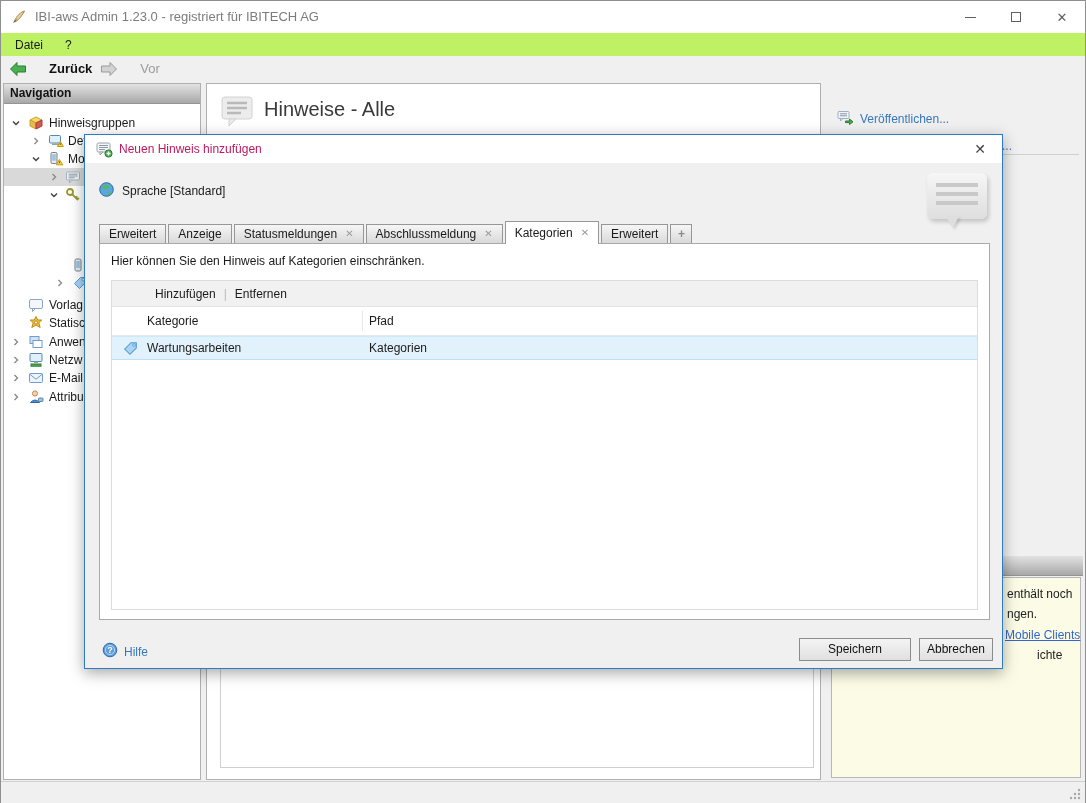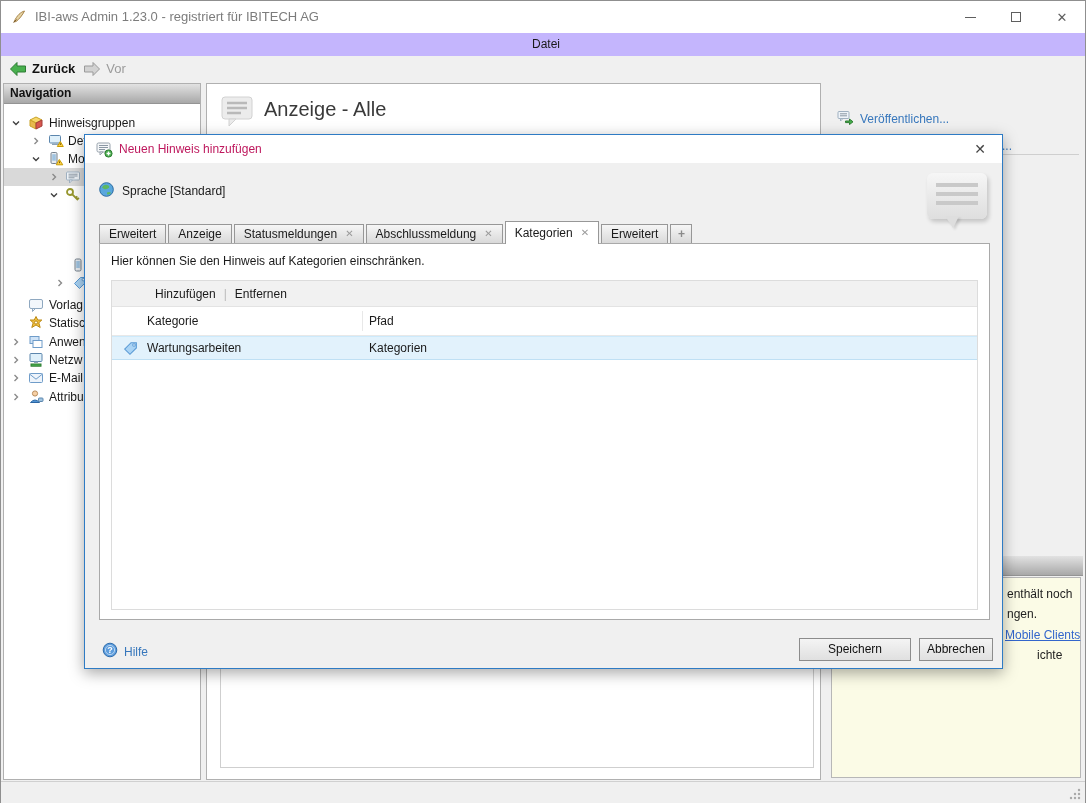--- a/index.html
+++ b/index.html
@@ -10,24 +10,24 @@
   
   .titlebar { position:absolute; left:0; top:0; width:100%; height:32px; background:#fff; }
   .titlebar .appicon { position:absolute; left:10px; top:8px; }
   .titlebar .title { position:absolute; left:34px; top:0; line-height:32px; font-size:13px; color:#7c7c7c; }
   .wincontrols { position:absolute; right:0; top:0; height:32px; display:flex; }
   .winbtn { width:46px; height:32px; display:flex; align-items:center; justify-content:center; color:#5f5f5f; font-size:13px; }
   .glyph-min { width:11px; height:1px; background:#5f5f5f; display:block; }
   .glyph-max { width:10px; height:10px; border:1px solid #5f5f5f; display:block; }
 
   
-  .menubar { position:absolute; left:0; top:32px; width:100%; height:23px; background:#c4b5fd; display:flex; align-items:center;flex-direction:column; }
+  .menubar { position:absolute; left:0; top:32px; width:100%; height:23px; background:#bef264; display:flex; align-items:center; }
   .menuitem { padding:0 8px; margin-left:6px; line-height:22px; }
   .toolbar { position:absolute; left:0; top:55px; width:100%; height:25px; background:#f0f0f0; display:flex; align-items:center; }
-  .toolbtn { display:flex; align-items:center; gap:5px; margin-left:8px; }
+  .toolbtn { display:flex; align-items:center; gap:22px; margin-left:8px; }
   .toolbtn .lbl-back { font-weight:bold; color:#111; font-size:13px; }
   .toolbtn .lbl-fwd { color:#9b9b9b; font-size:13px; }
 
   
   .gradhdr { background:linear-gradient(#e2e2e2,#a8a8a8); border-bottom:1px solid #949494; height:20px; line-height:19px; font-weight:bold; padding-left:6px; color:#111; }
 
   
   .navpanel { position:absolute; left:2px; top:82px; width:198px; height:697px; background:#fff; border:1px solid #b0b0b0; }
   .tree { position:absolute; left:0; top:20px; right:0; bottom:0; background:#fff; }
   .trow { position:absolute; left:0; right:0; height:18px; }
@@ -293,21 +293,21 @@
   <div class="mainpanel">
     <span class="mainhdr-icon">
       <svg width="34" height="32" viewBox="0 0 34 32">
           <rect x="1" y="1" width="30" height="22" rx="3" fill="#ececec" stroke="#d2d2d2"></rect>
           <line x1="6" y1="7" x2="26" y2="7" stroke="#b9b9b9" stroke-width="2.5"></line>
           <line x1="6" y1="12" x2="26" y2="12" stroke="#b9b9b9" stroke-width="2.5"></line>
           <line x1="6" y1="17" x2="20" y2="17" stroke="#b9b9b9" stroke-width="2.5"></line>
           <path d="M8 23 L8 30 L15 23 Z" fill="#ececec" stroke="#d2d2d2"></path>
         </svg>
     </span>
-    <span class="mainhdr-title">Anzeige - Alle</span>
+    <span class="mainhdr-title">Hinweise - Alle</span>
     <div class="main-innerbox"></div>
   </div>
 
   <div class="rightpanel">
     <div class="action-row">
       <span><svg width="17" height="16" viewBox="0 0 17 16">
             <rect x="1" y="2.5" width="11" height="7" rx="1" fill="#eef3f8" stroke="#9fb0c0"></rect>
             <line x1="3" y1="4.8" x2="10" y2="4.8" stroke="#8b97a3"></line>
             <line x1="3" y1="6.8" x2="10" y2="6.8" stroke="#8b97a3"></line>
             <path d="M3.5 9.5 L3.5 12 L6 9.5 Z" fill="#eef3f8" stroke="#9fb0c0"></path>

